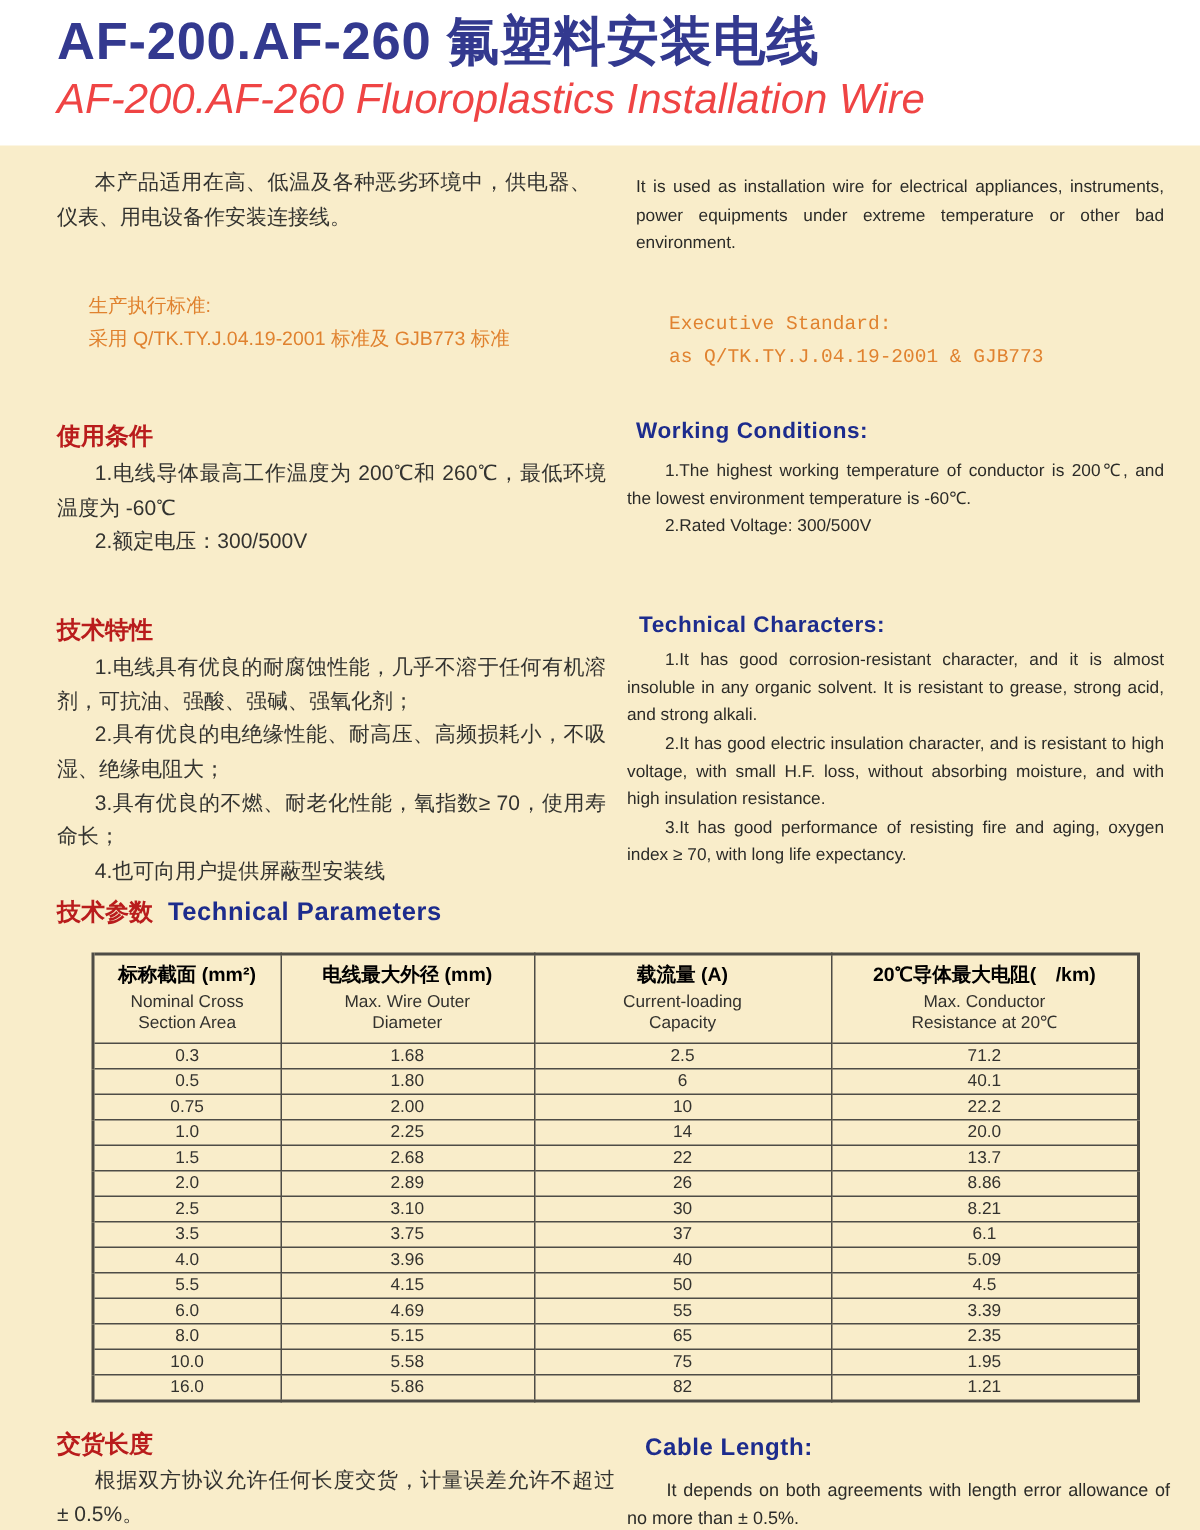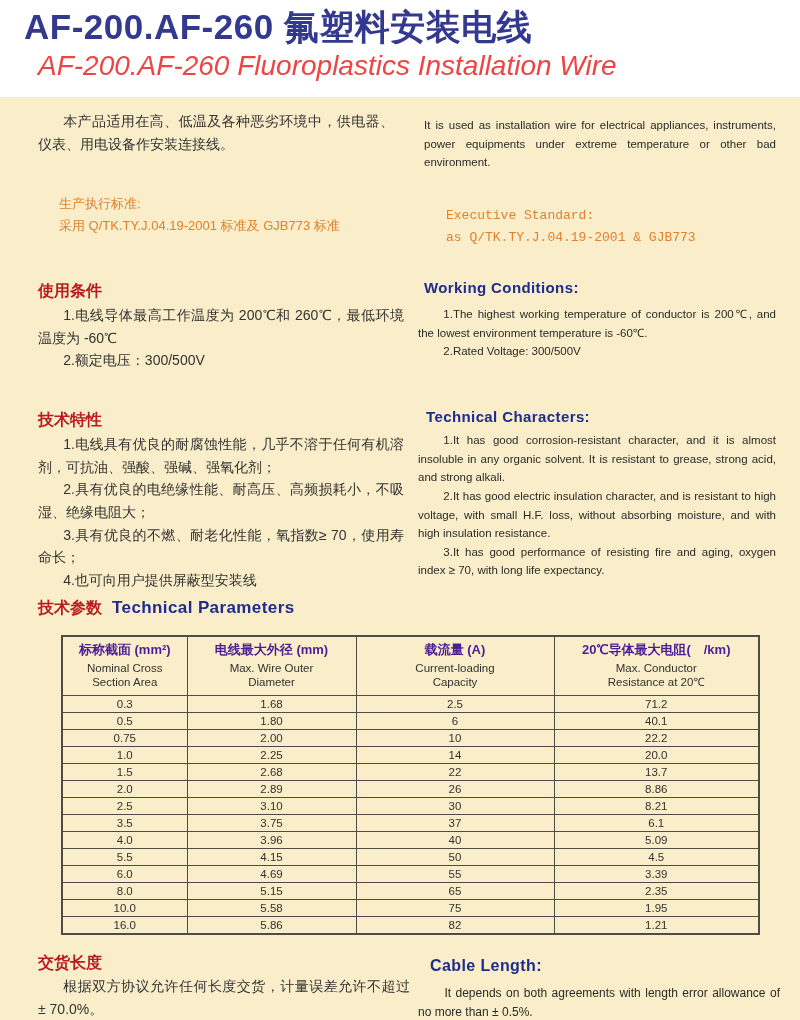--- a/index.html
+++ b/index.html
@@ -34,34 +34,34 @@
     font-size:11.5px; color:#33322e; background:transparent;
   }
   table.params th, table.params td { border:1px solid #4e4c46; text-align:center; }
   table.params { border-top:2px solid #4e4c46; border-bottom:2px solid #4e4c46; }
   table.params th { border-left:2px solid #4e4c46; border-right:1px solid #4e4c46; }
   table.params th, table.params td { border-left-width:1px; }
   table.params th:first-child, table.params td:first-child { border-left-width:2px; }
   table.params th:last-child, table.params td:last-child { border-right-width:2px; }
   table.params th { font-weight:normal; padding:4px 2px 5px 2px; vertical-align:middle; }
   table.params td { height:16px; padding:0 14px; }
-  .th-zh { display:block; font-size:13px; font-weight:bold; color:#4c1d95; line-height:1.35; }
+  .th-zh { display:block; font-size:13px; font-weight:bold; color:#000000; line-height:1.35; }
   .th-en { display:block; font-size:11.5px; line-height:1.3; margin:2px auto 0 auto; }
   th:nth-child(1) .th-en { max-width:100px; }
   th:nth-child(2) .th-en { max-width:110px; }
   th:nth-child(3) .th-en { max-width:105px; }
   th:nth-child(4) .th-en { max-width:125px; }
 </style>
 </head>
 <body>
 
 <div class="page">
   <div class="cream"></div>
 
-  <div class="abs title-zh" style="left:24px; top:4px;">AF-200.AF-260 氟塑料安装电线</div>
+  <div class="abs title-zh" style="left:38px; top:4px;">AF-200.AF-260 氟塑料安装电线</div>
   <div class="abs title-en" style="left:38px; top:50px;">AF-200.AF-260 Fluoroplastics Installation Wire</div>
 
   <div class="abs zh-body" style="left:38px; top:110px; width:356px;">
     <p>本产品适用在高、低温及各种恶劣环境中，供电器、仪表、用电设备作安装连接线。</p>
   </div>
   <div class="abs en-body" style="left:424px; top:116px; width:352px;">
     <p class="no-indent">It is used as installation wire for electrical appliances, instruments, power equipments under extreme temperature or other bad environment.</p>
   </div>
 
   <div class="abs std orange" style="left:59px; top:193px;">
@@ -214,19 +214,19 @@
             <td>5.86</td>
             <td>82</td>
             <td>1.21</td>
           </tr>
         </tbody>
     </table>
   </div>
 
   <div class="abs h-zh" style="left:38px; top:953px;">交货长度</div>
   <div class="abs zh-body" style="left:38px; top:975px; width:372px;">
-    <p>根据双方协议允许任何长度交货，计量误差允许不超过 ± 70.0%。</p>
+    <p>根据双方协议允许任何长度交货，计量误差允许不超过 ± 0.5%。</p>
   </div>
   <div class="abs h-en" style="left:430px; top:957px; font-size:16px;">Cable Length:</div>
   <div class="abs en-body" style="left:418px; top:984px; width:362px; font-size:12px;">
     <p>It depends on both agreements with length error allowance of no more than ± 0.5%.</p>
   </div>
 </div>
 
 </body></html>

